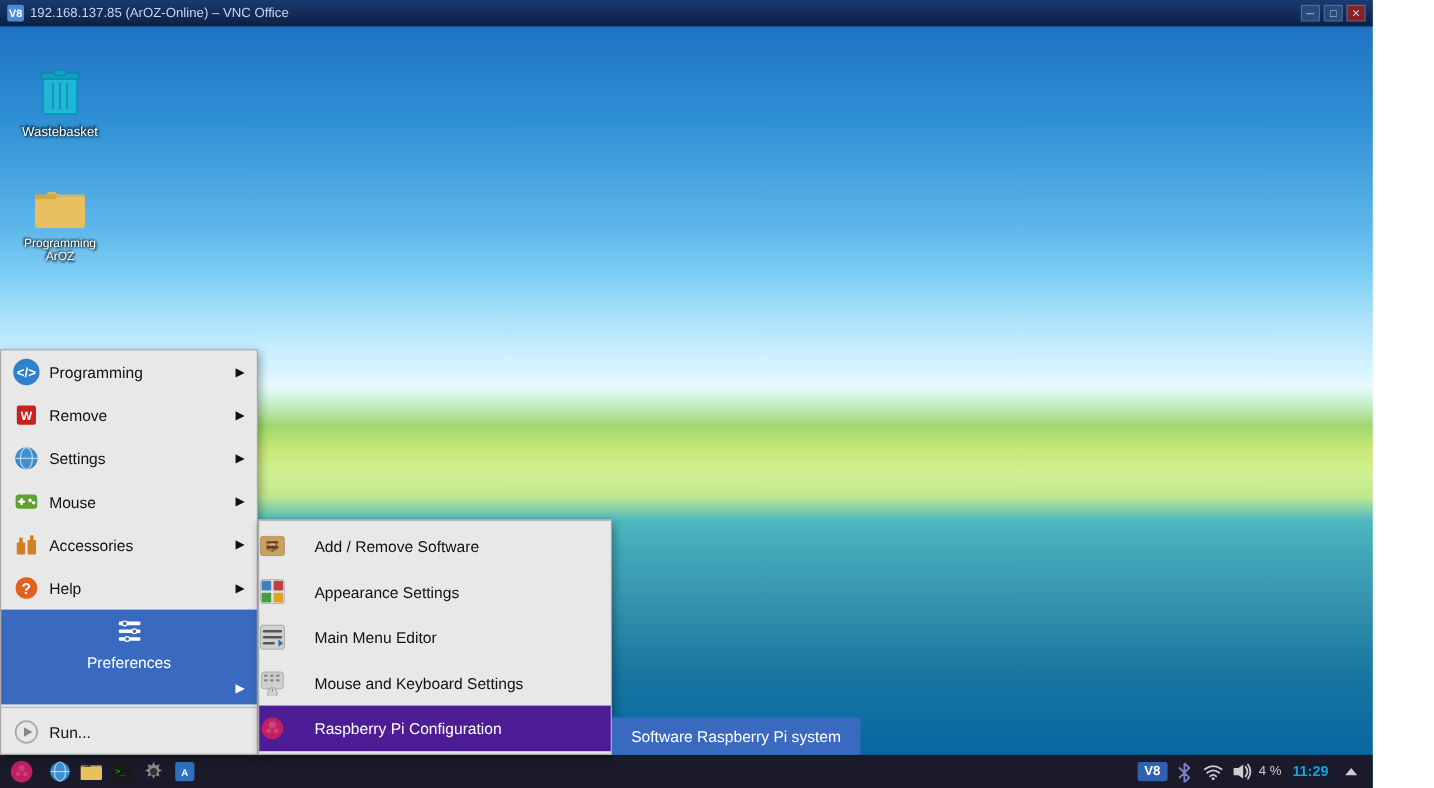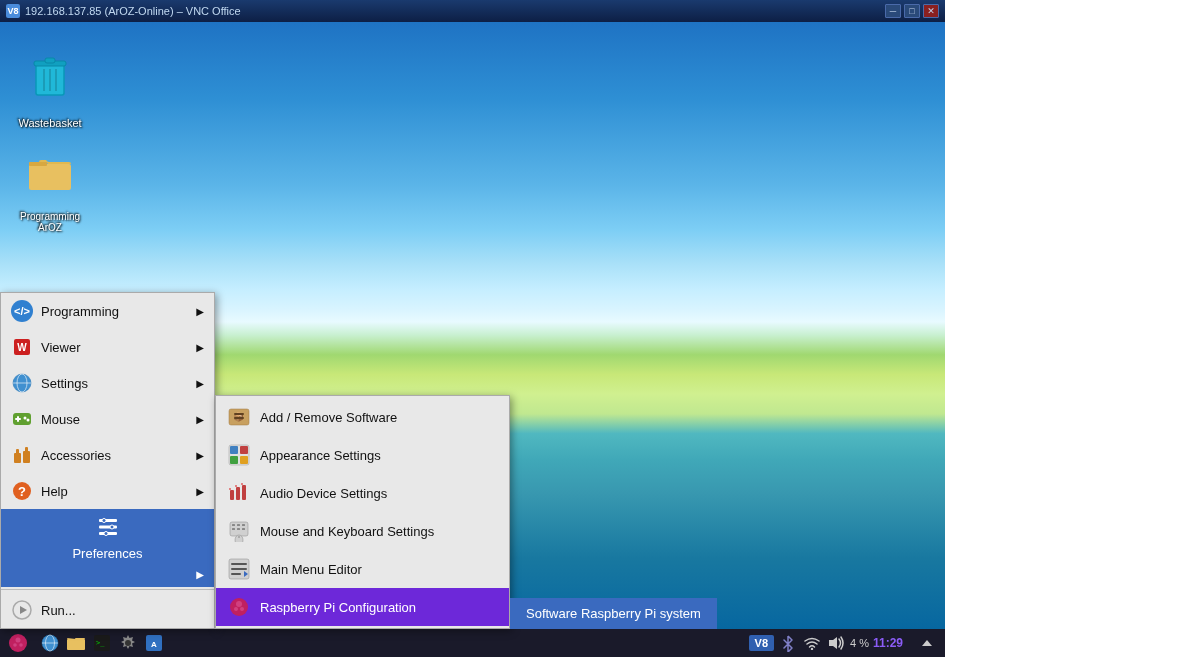--- a/index.html
+++ b/index.html
@@ -7,21 +7,21 @@
       width: 1195px;
       height: 657px;
       overflow: hidden;
       font-family: 'Segoe UI', sans-serif;
       font-size: 13px;
       position: relative;
     }
 
     
     #desktop {
-      width: 945px;
+      width: 1144px;
       height: 657px;
       position: relative;
       background: linear-gradient(180deg,
         #1a6bbf 0%,
         #2e8fd4 15%,
         #5ab4e8 28%,
         #7dcef5 35%,
         #a8e0f8 40%,
         #c5eeff 44%,
         #d8f4ff 47%,
@@ -96,21 +96,21 @@
       border-radius: 1px;
     }
     .title-btn.close { background: #8a2020; }
 
     
     .desktop-icon {
       position: absolute;
       display: flex;
       flex-direction: column;
       align-items: center;
-      gap: 19px;
+      gap: 6px;
       cursor: pointer;
       padding: 4px;
       border-radius: 3px;
       width: 80px;
     }
     .icon-label {
       color: white;
       font-size: 11px;
       text-align: center;
       text-shadow: 1px 1px 2px #000, -1px -1px 2px #000;
@@ -174,22 +174,22 @@
       background: #e8e8e8;
       border: 1px solid #aaa;
       box-shadow: 2px 2px 8px rgba(0,0,0,0.4);
       z-index: 600;
       padding: 2px 0;
     }
 
     .submenu-item {
       display: flex;
       align-items: center;
-      gap: 10px;
-      padding: 8px 12px;
+      gap: 24px;
+      padding: 8px 0;
       cursor: pointer;
       color: #111;
       position: relative;
     }
 
     
     #raspi-tooltip {
       position: absolute;
       bottom: 28px;
       left: 510px;
@@ -269,30 +269,30 @@
       color: #ccc;
       cursor: pointer;
     }
 
     .battery-info {
       color: #ccc;
       font-size: 11px;
     }
 
     .clock {
-      color: #8b5cf6;
+      color: #0ea5e9;
       font-size: 12px;
       font-weight: bold;
       min-width: 40px;
-      text-align: left;
+      text-align: center;
     }
 
     
     .submenu-item.raspi-item {
-      background: #6d28d9;
+      background: #4c1d95;
       color: white;
     }
 
     
     .icon-programming { background: #3080d0; border-radius: 50%; }
 
     
     svg { display: block; }
   </style>
 </head>
@@ -353,21 +353,21 @@
       <span class="menu-arrow">▶</span>
     </div>
 
     <div class="menu-item">
       <div class="menu-icon">
         <svg width="20" height="20" viewBox="0 0 20 20">
             <rect x="2" y="2" width="16" height="16" rx="2" fill="#cc2020"></rect>
             <text x="10" y="14" text-anchor="middle" fill="white" font-size="10" font-weight="bold">W</text>
           </svg>
       </div>
-      <span>Viewer</span>
+      <span>Remove</span>
       <span class="menu-arrow">▶</span>
     </div>
 
     <div class="menu-item">
       <div class="menu-icon">
         <svg width="20" height="20" viewBox="0 0 20 20">
             <circle cx="10" cy="10" r="9" fill="#4090d0" stroke="#2070b0" stroke-width="0.5"></circle>
             <ellipse cx="10" cy="10" rx="5" ry="9" fill="none" stroke="rgba(255,255,255,0.6)" stroke-width="1"></ellipse>
             <line x1="1" y1="10" x2="19" y2="10" stroke="rgba(255,255,255,0.6)" stroke-width="1"></line>
           </svg>
@@ -463,64 +463,51 @@
             <rect x="1" y="1" width="20" height="20" rx="2" fill="#e0e0e0" stroke="#999" stroke-width="0.5"></rect>
             <rect x="2" y="2" width="8" height="8" fill="#4080c0" rx="1"></rect>
             <rect x="12" y="2" width="8" height="8" fill="#c04040" rx="1"></rect>
             <rect x="2" y="12" width="8" height="8" fill="#40a040" rx="1"></rect>
             <rect x="12" y="12" width="8" height="8" fill="#e0a020" rx="1"></rect>
           </svg>
       </div>
       <span>Appearance Settings</span>
     </div>
 
+
     <div class="submenu-item">
       <div style="width:22px;height:22px;flex-shrink:0;">
         <svg width="22" height="22" viewBox="0 0 22 22">
-            <rect x="2" y="8" width="4" height="10" fill="#c04040" rx="1"></rect>
-            <rect x="8" y="5" width="4" height="13" fill="#c04040" rx="1"></rect>
-            <rect x="14" y="3" width="4" height="15" fill="#c04040" rx="1"></rect>
-            <rect x="1" y="6" width="2" height="2" fill="#e06060" rx="1"></rect>
-            <rect x="7" y="3" width="2" height="2" fill="#e06060" rx="1"></rect>
-            <rect x="13" y="1" width="2" height="2" fill="#e06060" rx="1"></rect>
-          </svg>
-      </div>
-      <span>Audio Device Settings</span>
+            <rect x="1" y="1" width="20" height="20" rx="2" fill="#d0d0d0" stroke="#888" stroke-width="0.5"></rect>
+            <rect x="3" y="5" width="16" height="2" rx="1" fill="#555"></rect>
+            <rect x="3" y="10" width="16" height="2" rx="1" fill="#555"></rect>
+            <rect x="3" y="15" width="10" height="2" rx="1" fill="#555"></rect>
+            <polygon points="16,13 20,16 16,19" fill="#3a6abf"></polygon>
+          </svg>
+      </div>
+      <span>Main Menu Editor</span>
     </div>
 
     <div class="submenu-item">
       <div style="width:22px;height:22px;flex-shrink:0;">
         <svg width="22" height="22" viewBox="0 0 22 22">
             <rect x="2" y="2" width="18" height="14" rx="2" fill="#d0d0d0" stroke="#888" stroke-width="0.5"></rect>
             <rect x="4" y="4" width="3" height="2" rx="0.5" fill="#888"></rect>
             <rect x="9" y="4" width="3" height="2" rx="0.5" fill="#888"></rect>
             <rect x="14" y="4" width="3" height="2" rx="0.5" fill="#888"></rect>
             <rect x="4" y="8" width="3" height="2" rx="0.5" fill="#888"></rect>
             <rect x="9" y="8" width="3" height="2" rx="0.5" fill="#888"></rect>
             <rect x="14" y="8" width="3" height="2" rx="0.5" fill="#888"></rect>
             <ellipse cx="11" cy="20" rx="4" ry="5" fill="#d0d0d0" stroke="#888" stroke-width="0.5"></ellipse>
             <line x1="11" y1="16" x2="11" y2="18" stroke="#888" stroke-width="1"></line>
           </svg>
       </div>
       <span>Mouse and Keyboard Settings</span>
     </div>
 
-    <div class="submenu-item">
-      <div style="width:22px;height:22px;flex-shrink:0;">
-        <svg width="22" height="22" viewBox="0 0 22 22">
-            <rect x="1" y="1" width="20" height="20" rx="2" fill="#d0d0d0" stroke="#888" stroke-width="0.5"></rect>
-            <rect x="3" y="5" width="16" height="2" rx="1" fill="#555"></rect>
-            <rect x="3" y="10" width="16" height="2" rx="1" fill="#555"></rect>
-            <rect x="3" y="15" width="10" height="2" rx="1" fill="#555"></rect>
-            <polygon points="16,13 20,16 16,19" fill="#3a6abf"></polygon>
-          </svg>
-      </div>
-      <span>Main Menu Editor</span>
-    </div>
-
     <div class="submenu-item raspi-item">
       <div style="width:22px;height:22px;flex-shrink:0;">
         <svg width="22" height="22" viewBox="0 0 22 22">
             <circle cx="11" cy="11" r="9" fill="#c02060"></circle>
             <circle cx="11" cy="8" r="3" fill="#d04080"></circle>
             <circle cx="8" cy="13" r="2" fill="#d04080"></circle>
             <circle cx="14" cy="13" r="2" fill="#d04080"></circle>
           </svg>
       </div>
       <span>Raspberry Pi Configuration</span>

